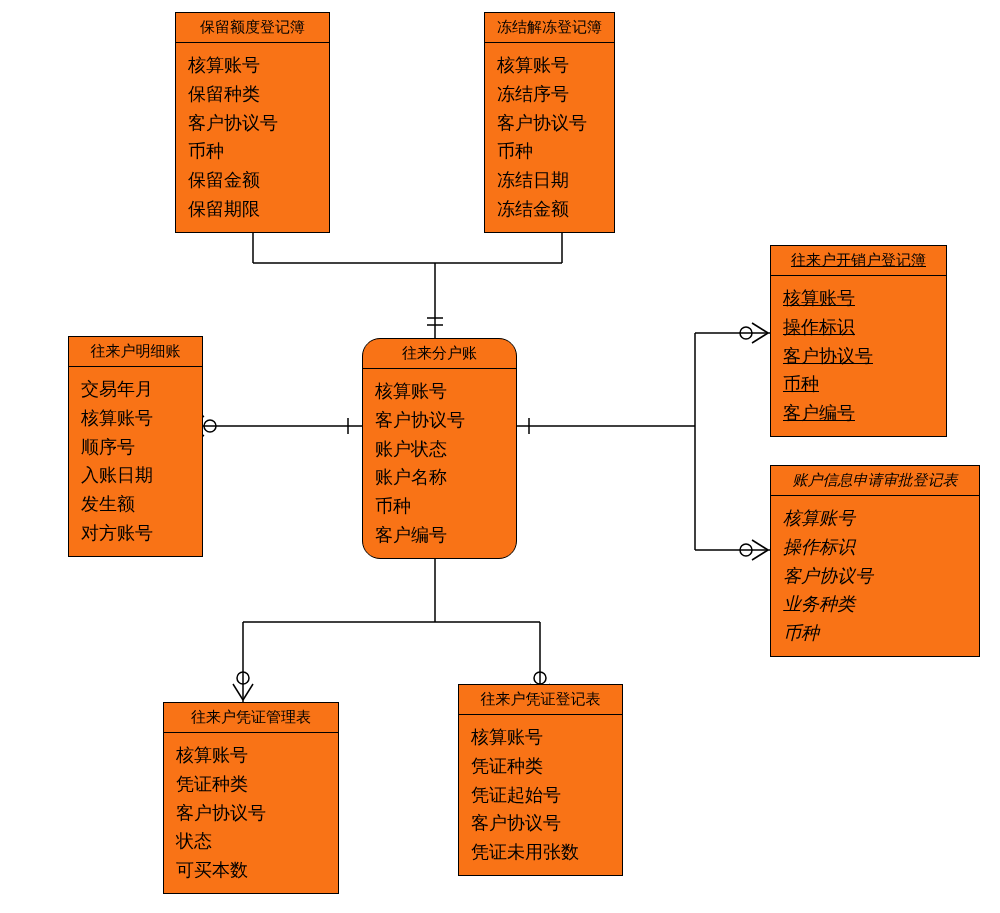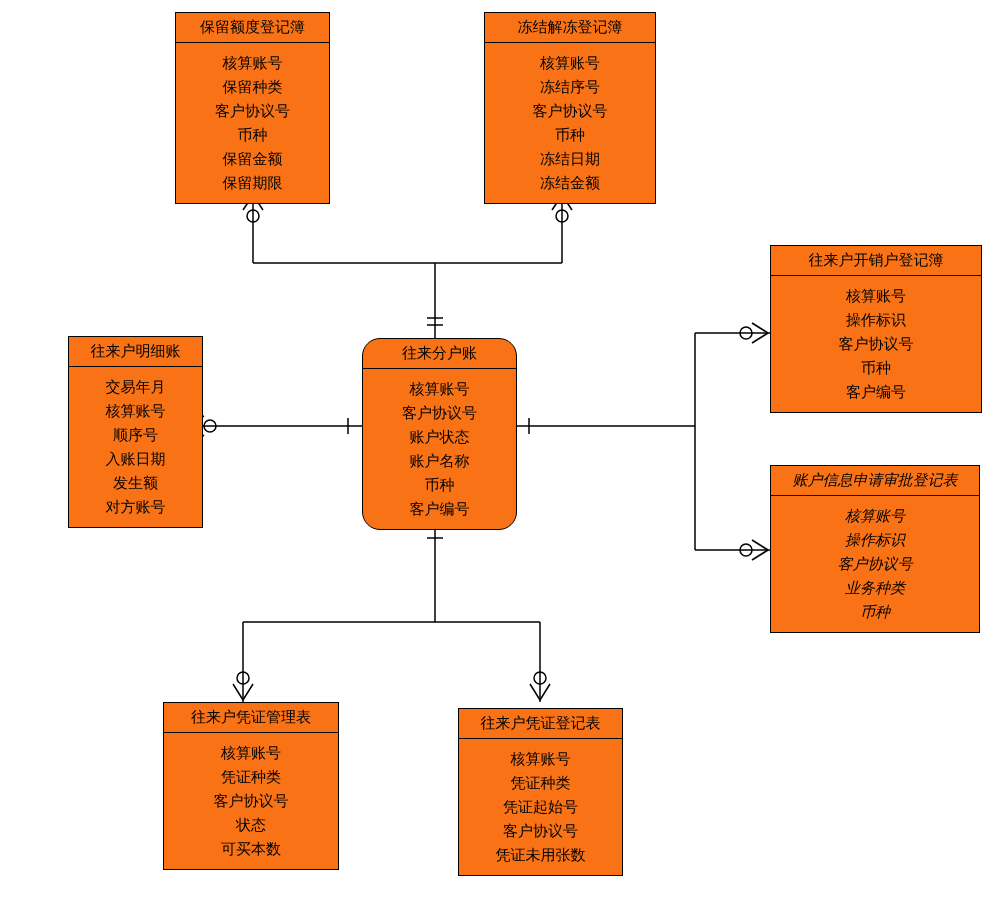--- a/index.html
+++ b/index.html
@@ -1,20 +1,20 @@
 <!DOCTYPE html>
 <html><head>
 <meta charset="utf-8">
 <style>
 * { box-sizing: border-box; margin: 0; padding: 0; }
 body { background: #fff; font-family: "SimSun", "Songti SC", serif; width: 1000px; height: 913px; position: relative; }
 .entity { position: absolute; border: 1.5px solid #000; background: #f97316; }
 .entity-title { border-bottom: 1.5px solid #000; padding: 5px 12px; text-align: center; font-size: 15px; white-space: nowrap; }
 .entity-body { padding: 8px 12px; }
-.entity-body div { font-size: 15px; text-align: center; line-height: 1.6; white-space: nowrap; }
+.entity-body div { font-size: 18px; line-height: 1.6; white-space: nowrap; }
 svg.lines { position: absolute; top: 0; left: 0; width: 1000px; height: 913px; pointer-events: none; }
 </style>
 </head>
 <body>
 
 <svg class="lines">
 
   <line x1="253" y1="193" x2="253" y2="263" stroke="#000" stroke-width="1.5"></line>
   <line x1="253" y1="263" x2="435" y2="263" stroke="#000" stroke-width="1.5"></line>
   <line x1="435" y1="263" x2="435" y2="338" stroke="#000" stroke-width="1.5"></line>
@@ -78,21 +78,21 @@
   <div class="entity-body">
     <div>核算账号</div>
     <div>保留种类</div>
     <div>客户协议号</div>
     <div>币种</div>
     <div>保留金额</div>
     <div>保留期限</div>
   </div>
 </div>
 
-<div class="entity" style="left:484px; top:12px; width:172px;">
+<div class="entity" style="left:484px; top:12px; width:131px;">
   <div class="entity-title">冻结解冻登记簿</div>
   <div class="entity-body">
     <div>核算账号</div>
     <div>冻结序号</div>
     <div>客户协议号</div>
     <div>币种</div>
     <div>冻结日期</div>
     <div>冻结金额</div>
   </div>
 </div>
@@ -114,21 +114,21 @@
   <div class="entity-body">
     <div>核算账号</div>
     <div>客户协议号</div>
     <div>账户状态</div>
     <div>账户名称</div>
     <div>币种</div>
     <div>客户编号</div>
   </div>
 </div>
 
-<div class="entity" style="left:770px; top:245px; width:212px;">
+<div class="entity" style="left:770px; top:245px; width:177px;text-decoration:underline;">
   <div class="entity-title">往来户开销户登记簿</div>
   <div class="entity-body">
     <div>核算账号</div>
     <div>操作标识</div>
     <div>客户协议号</div>
     <div>币种</div>
     <div>客户编号</div>
   </div>
 </div>
 
@@ -147,21 +147,21 @@
   <div class="entity-title">往来户凭证管理表</div>
   <div class="entity-body">
     <div>核算账号</div>
     <div>凭证种类</div>
     <div>客户协议号</div>
     <div>状态</div>
     <div>可买本数</div>
   </div>
 </div>
 
-<div class="entity" style="left:458px; top:708px; width:165px;">
+<div class="entity" style="left:458px; top:684px; width:165px;">
   <div class="entity-title">往来户凭证登记表</div>
   <div class="entity-body">
     <div>核算账号</div>
     <div>凭证种类</div>
     <div>凭证起始号</div>
     <div>客户协议号</div>
     <div>凭证未用张数</div>
   </div>
 </div>
 

